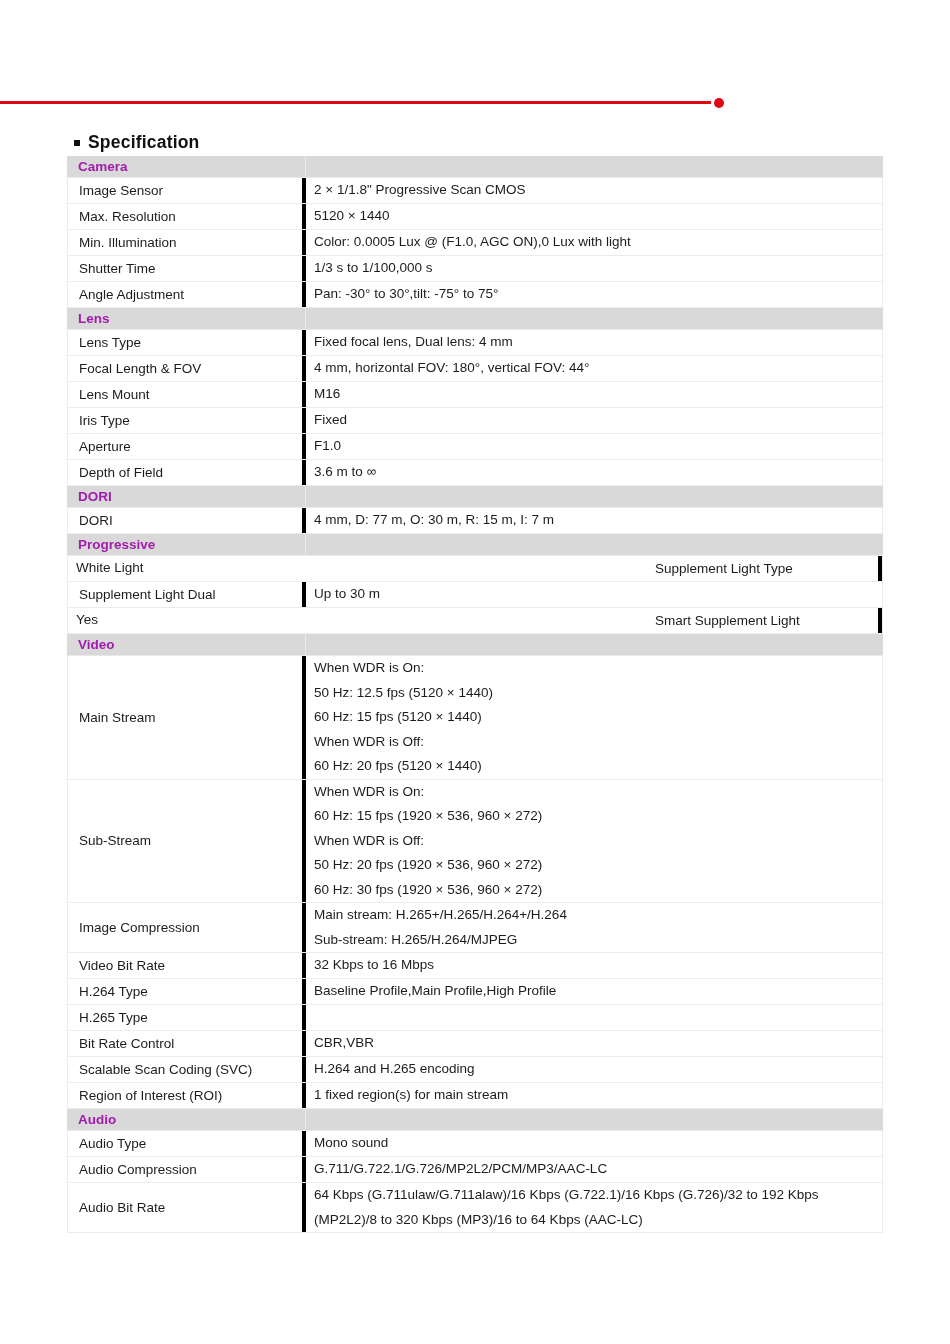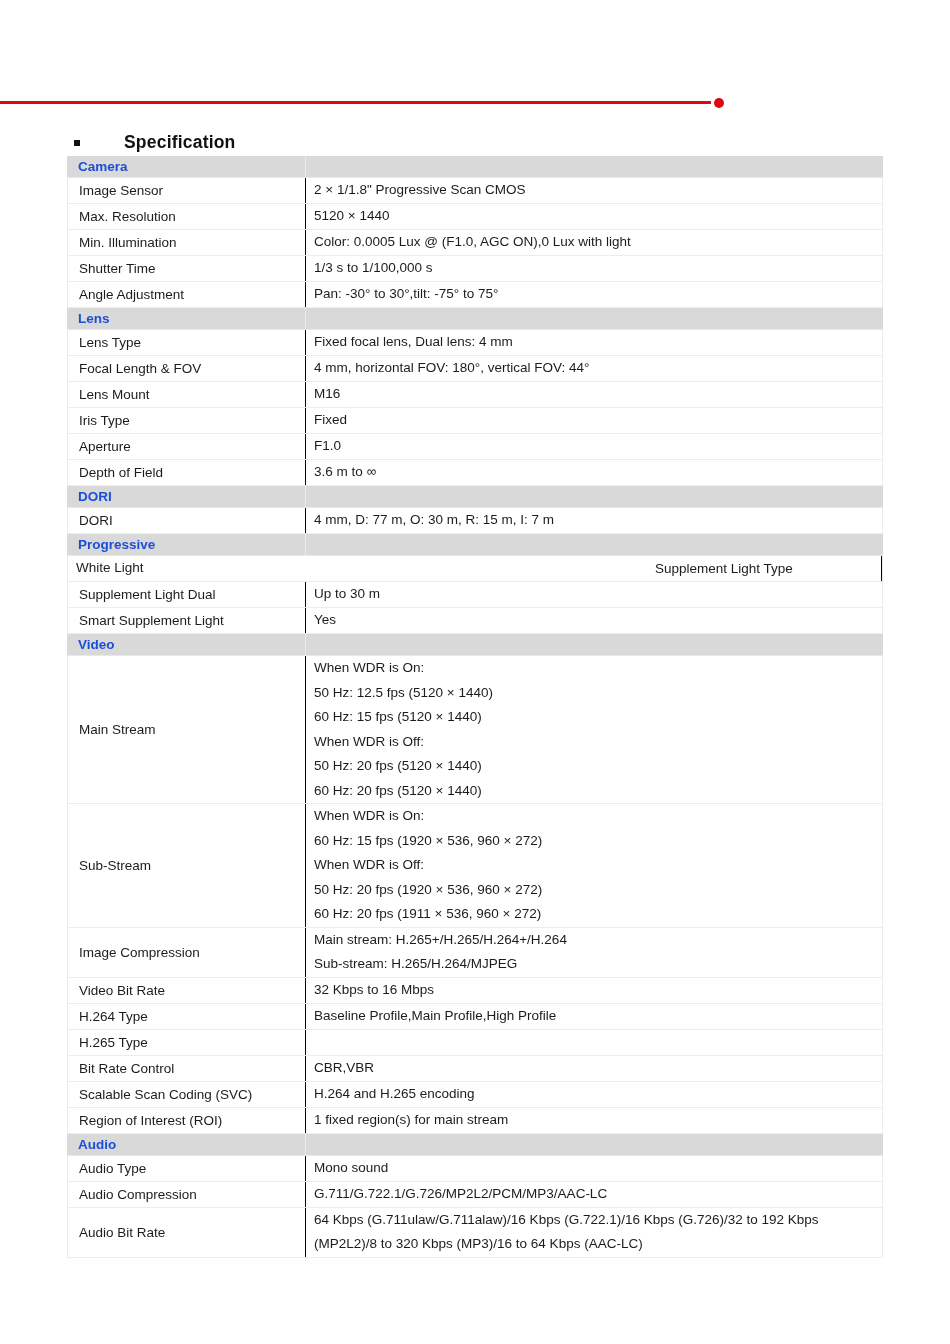--- a/index.html
+++ b/index.html
@@ -36,21 +36,20 @@
     position: absolute;
     left: 74px;
     top: 130px;
     height: 24px;
     display: flex;
     align-items: center;
     font-size: 17.5px;
     font-weight: bold;
     color: #111111;
     letter-spacing: 0.2px;
-    gap: 36px;
   }
   .heading .bullet {
     width: 6px;
     height: 6px;
     background: #111111;
     display: inline-block;
     margin-right: 8px;
     margin-top: 1px;
   }
   .spec-table {
@@ -60,21 +59,21 @@
     width: 816px;
   }
   .sec-header {
     height: 22px;
     background: #d9d9d9;
     display: flex;
     align-items: center;
     padding-left: 11px;
     font-weight: bold;
     font-size: 13.5px;
-    color: #1d4ed8;
+    color: #a21caf;
     box-sizing: border-box;
     border-bottom: 1px solid #e9e9e9;
     position: relative;
   }
   .sec-header::after {
     content: "";
     position: absolute;
     left: 238px;
     top: 0;
     bottom: 0;
@@ -93,21 +92,21 @@
     font-size: 13.5px;
     box-sizing: border-box;
   }
   .cell.label {
     width: 238px;
     flex: 0 0 238px;
     padding-left: 11px;
     padding-right: 20px;
     display: flex;
     align-items: center;
-    border-right: 1px solid #000000;
+    border-right: 4px solid #000000;
     min-height: 25px;
   }
   .cell.value {
     flex: 1;
     padding-left: 8px;
     padding-right: 12px;
     display: flex;
     flex-direction: column;
     justify-content: center;
     min-height: 25px;
@@ -219,47 +218,46 @@
         </div>
         <div class="cell label">Supplement Light Type</div>
       </div>
       <div class="t-row">
         <div class="cell label">Supplement Light Dual</div>
         <div class="cell value">
           <div class="vline">Up to 30 m</div>
         </div>
       </div>
       <div class="t-row">
+        <div class="cell value">
+          <div class="vline">Yes</div>
+        </div>
         <div class="cell label">Smart Supplement Light</div>
-        <div class="cell value">
-          <div class="vline">Yes</div>
-        </div>
       </div>
       <div class="sec-header">
         <span>Video</span>
       </div>
       <div class="t-row">
         <div class="cell label">Main Stream</div>
         <div class="cell value">
           <div class="vline">When WDR is On:</div>
           <div class="vline">50 Hz: 12.5 fps (5120 × 1440)</div>
           <div class="vline">60 Hz: 15 fps (5120 × 1440)</div>
           <div class="vline">When WDR is Off:</div>
-          <div class="vline">50 Hz: 20 fps (5120 × 1440)</div>
           <div class="vline">60 Hz: 20 fps (5120 × 1440)</div>
         </div>
       </div>
       <div class="t-row">
         <div class="cell label">Sub-Stream</div>
         <div class="cell value">
           <div class="vline">When WDR is On:</div>
           <div class="vline">60 Hz: 15 fps (1920 × 536, 960 × 272)</div>
           <div class="vline">When WDR is Off:</div>
           <div class="vline">50 Hz: 20 fps (1920 × 536, 960 × 272)</div>
-          <div class="vline">60 Hz: 20 fps (1911 × 536, 960 × 272)</div>
+          <div class="vline">60 Hz: 30 fps (1920 × 536, 960 × 272)</div>
         </div>
       </div>
       <div class="t-row">
         <div class="cell label">Image Compression</div>
         <div class="cell value">
           <div class="vline">Main stream: H.265+/H.265/H.264+/H.264</div>
           <div class="vline">Sub-stream: H.265/H.264/MJPEG</div>
         </div>
       </div>
       <div class="t-row">

